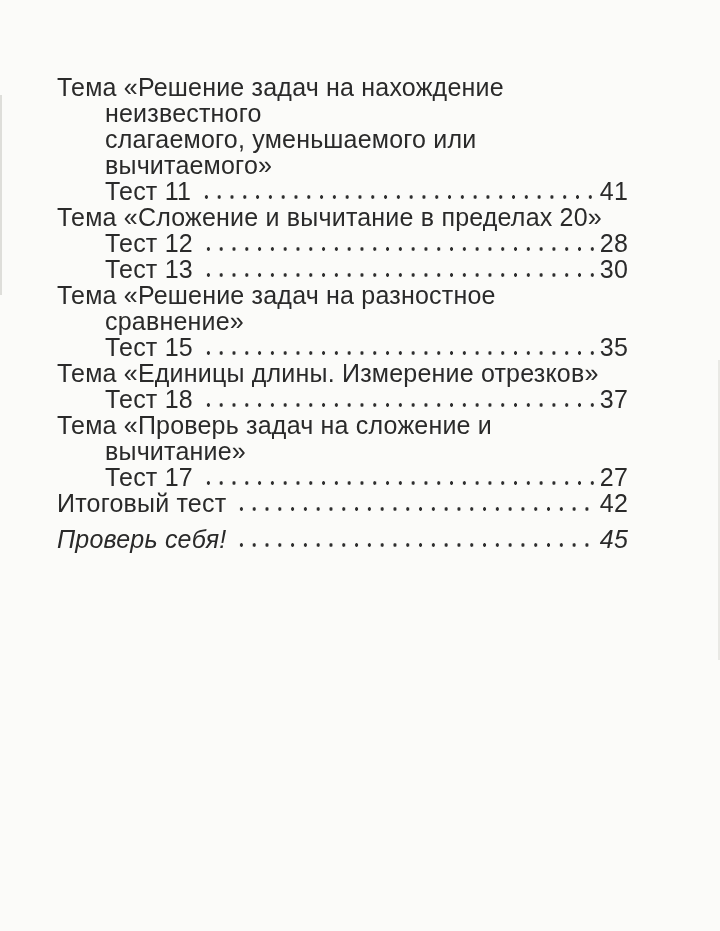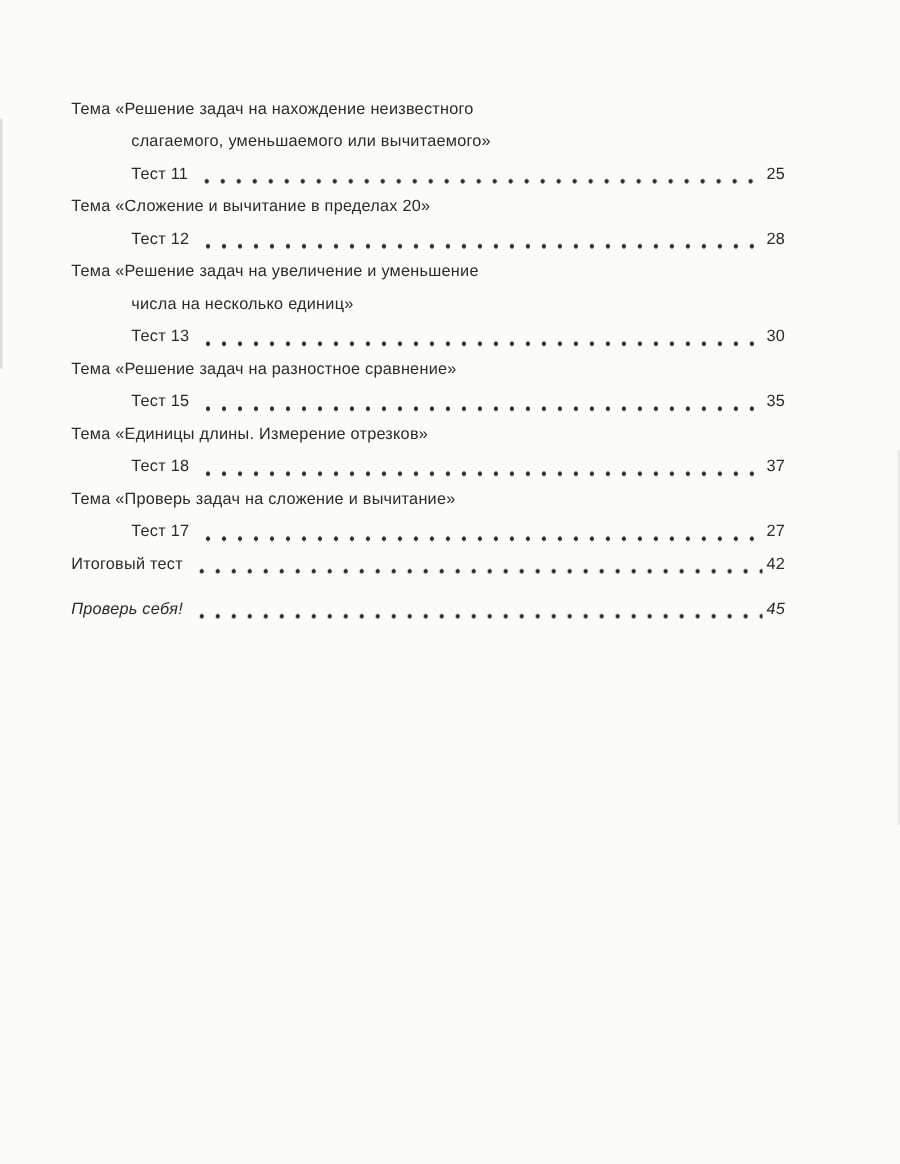--- a/index.html
+++ b/index.html
@@ -13,21 +13,21 @@
     background: #fbfbf9;
     font-family: "Liberation Sans", "DejaVu Sans", sans-serif;
     color: #2a2a2a;
     overflow: hidden;
   }
   .toc {
     position: absolute;
     left: 57px;
     top: 74px;
     width: 571px;
-    font-size: 13px;
+    font-size: 25px;
     line-height: 26px;
     letter-spacing: 0.2px;
   }
   .topic-title {
     padding-left: 48px;
     text-indent: -48px;
   }
   .toc-line {
     display: flex;
     text-align: right;
@@ -72,33 +72,32 @@
 </style>
 </head>
 <body>
 
 <div class="toc" id="toc-list">
     <div class="toc-topic">
       <div class="topic-title"><span class="tema">Тема</span> <span class="title-text">«Решение задач на нахождение неизвестного<br>слагаемого, уменьшаемого или вычитаемого»</span></div>
       <div class="toc-line indented">
         <span class="line-label">Тест 11</span>
         <span class="dots"></span>
-        <span class="pagenum">25</span>
+        <span class="pagenum">41</span>
       </div>
     </div>
     <div class="toc-topic">
       <div class="topic-title"><span class="tema">Тема</span> <span class="title-text">«Сложение и вычитание в пределах 20»</span></div>
       <div class="toc-line indented">
         <span class="line-label">Тест 12</span>
         <span class="dots"></span>
         <span class="pagenum">28</span>
       </div>
     </div>
     <div class="toc-topic">
-      <div class="topic-title"><span class="tema">Тема</span> <span class="title-text">«Решение задач на увеличение и уменьшение<br>числа на несколько единиц»</span></div>
       <div class="toc-line indented">
         <span class="line-label">Тест 13</span>
         <span class="dots"></span>
         <span class="pagenum">30</span>
       </div>
     </div>
     <div class="toc-topic">
       <div class="topic-title"><span class="tema">Тема</span> <span class="title-text">«Решение задач на разностное сравнение»</span></div>
       <div class="toc-line indented">
         <span class="line-label">Тест 15</span>

